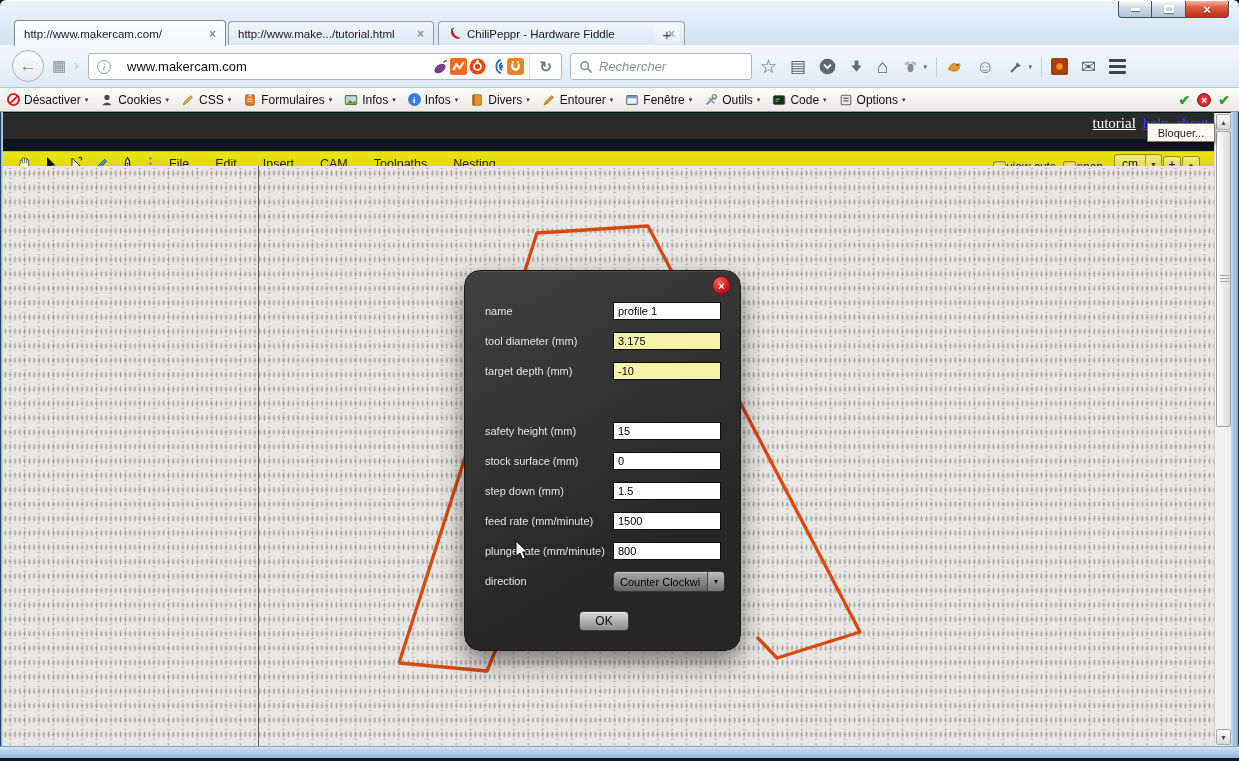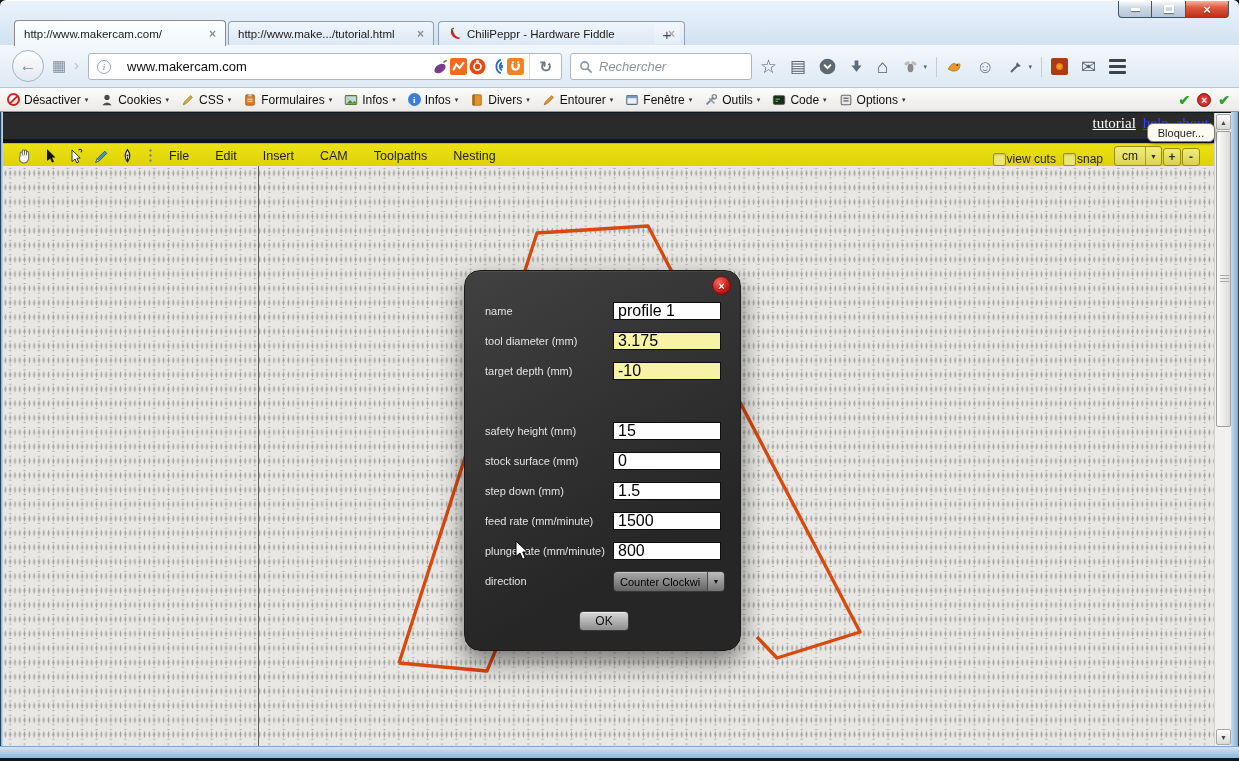--- a/index.html
+++ b/index.html
@@ -74,21 +74,21 @@
   .errcross{width:14px;height:14px;border-radius:50%;background:radial-gradient(#f05050,#bd1212);color:#fff;
     font-size:10px;font-weight:bold;display:flex;align-items:center;justify-content:center;border:1px solid #8e0d0d}
 
   
   .blackbar{position:absolute;left:3px;top:113px;width:1211px;height:26px;background:#2a2a2a}
   .sitelinks{position:absolute;right:5px;top:2px;font-family:"Liberation Serif",serif;font-size:15px;display:flex;gap:7px}
   .sitelinks span{text-decoration:underline;cursor:pointer}
   .lnk-white{color:#ffffff}
   .lnk-blue{color:#3d3dff}
 
-  .yellowbar{position:absolute;left:3px;top:143px;width:1211px;height:25px;
+  .yellowbar{position:absolute;left:3px;top:151px;width:1211px;height:25px;
     background:linear-gradient(#ece112,#dcd106);border-top:1px solid #c9bf09;display:flex;align-items:center}
   .ytools{display:flex;align-items:center;gap:5px;padding-left:10px}
   .ytool{width:21px;height:21px;display:flex;align-items:center;justify-content:center;border-radius:3px}
   .dotsep{width:3px;height:16px;margin:0 11px;background-image:radial-gradient(#8f8f8f 1px,rgba(0,0,0,0) 1.2px);background-size:3px 5px}
   .ymenus{display:flex;gap:26px;font-size:12.5px;color:#222;margin-left:6px}
   .ymenus span{cursor:pointer}
   .yright{margin-left:auto;display:flex;align-items:flex-end;gap:1px;padding-right:14px;font-size:12px;color:#222}
   .ycheck{width:13px;height:13px;background:#ebe776;border:1px solid #9b9210;border-radius:2px;box-shadow:inset 0 1px 2px rgba(0,0,0,.18)}
   .ylabel{margin-right:6px}
   .ydrop{width:48px;height:20px;background:linear-gradient(#f1ec80,#dcd54e);border:1px solid #968d0b;border-radius:3px;
@@ -109,36 +109,36 @@
     background:linear-gradient(150deg,#414141,#262626 72%);
     border:1px solid #191919;border-radius:16px;
     box-shadow:0 10px 24px rgba(0,0,0,.5), inset 0 1px 0 rgba(255,255,255,.08)}
   .dclose{position:absolute;top:5px;right:9px;width:19px;height:19px;border-radius:50%;
     background:radial-gradient(circle at 35% 30%,#f26a5a,#c41717 62%,#8c0c0c);
     border:1px solid #7c0b0b;color:#fff;font-weight:bold;font-size:11px;
     display:flex;align-items:center;justify-content:center;text-shadow:0 1px 1px rgba(0,0,0,.4)}
   .drow{position:absolute;left:0;width:100%;height:22px}
   .dlabel{position:absolute;left:20px;top:3px;font-size:11px;color:#e3e3e3}
   .dinput{position:absolute;left:148px;top:0;width:108px;height:18px;border:1px solid #0d0d0d;background:#fff;
-    font-size:16px;font-family:"Liberation Sans",sans-serif;padding:0 4px;color:#000;outline:none}
+    font-size:11px;font-family:"Liberation Sans",sans-serif;padding:0 4px;color:#000;outline:none}
   .dinput.hl{background:#f7f3a6}
   .dsel{position:absolute;left:148px;top:-1px;width:112px;height:21px;border-radius:4px;
     background:linear-gradient(#ababab,#646464);border:1px solid #373737;display:flex;align-items:center;
     box-shadow:inset 0 1px 0 rgba(255,255,255,.35)}
   .dsel .seltxt{flex:1;font-size:11px;color:#000;padding-left:6px;white-space:nowrap;overflow:hidden}
   .dsel .selarr{width:17px;height:100%;border-left:1px solid #4a4a4a;display:flex;align-items:center;justify-content:center;
     font-size:7px;color:#151515;background:linear-gradient(#bdbdbd,#757575);border-radius:0 4px 4px 0}
   .dok{position:absolute;left:114px;top:340px;width:50px;height:20px;border-radius:4px;
     background:linear-gradient(#d8d8d8,#8d8d8d);border:1px solid #3b3b3b;color:#111;font-size:12px;
     display:flex;align-items:center;justify-content:center;box-shadow:inset 0 1px 0 rgba(255,255,255,.6)}
 
   .cursor{position:absolute;left:515px;top:540px;z-index:7}
 
   .tooltip{position:absolute;left:1147px;top:123px;width:68px;height:19px;background:#fbfbf2;
-    border:1px solid #7d7d75;border-radius:6px;box-shadow:1px 2px 3px rgba(0,0,0,.35);
+    border:1px solid #7d7d75;border-radius:0;box-shadow:1px 2px 3px rgba(0,0,0,.35);
     font-size:11px;color:#222;display:flex;align-items:center;justify-content:center;z-index:8}
 
   
   .sb{position:absolute;left:1214px;top:113px;width:17px;height:633px;background:#f1f0ee;border-left:1px solid #d2d2d0;z-index:4}
   .sbbtn{position:absolute;left:1px;width:15px;height:16px;background:linear-gradient(#fdfdfd,#d9d9d7);
     border:1px solid #a8a8a6;border-radius:2px;display:flex;align-items:center;justify-content:center;font-size:7px;color:#4a4a4a}
   .sbup{top:1px}.sbdown{bottom:1px}
   .sbthumb{position:absolute;left:1px;top:18px;width:15px;height:296px;
     background:linear-gradient(90deg,#fdfdfd,#dbdbd9);border:1px solid #9e9e9c;border-radius:2px}
   .sbgrip{position:absolute;left:3px;top:50%;margin-top:-4px;width:9px;height:8px;

